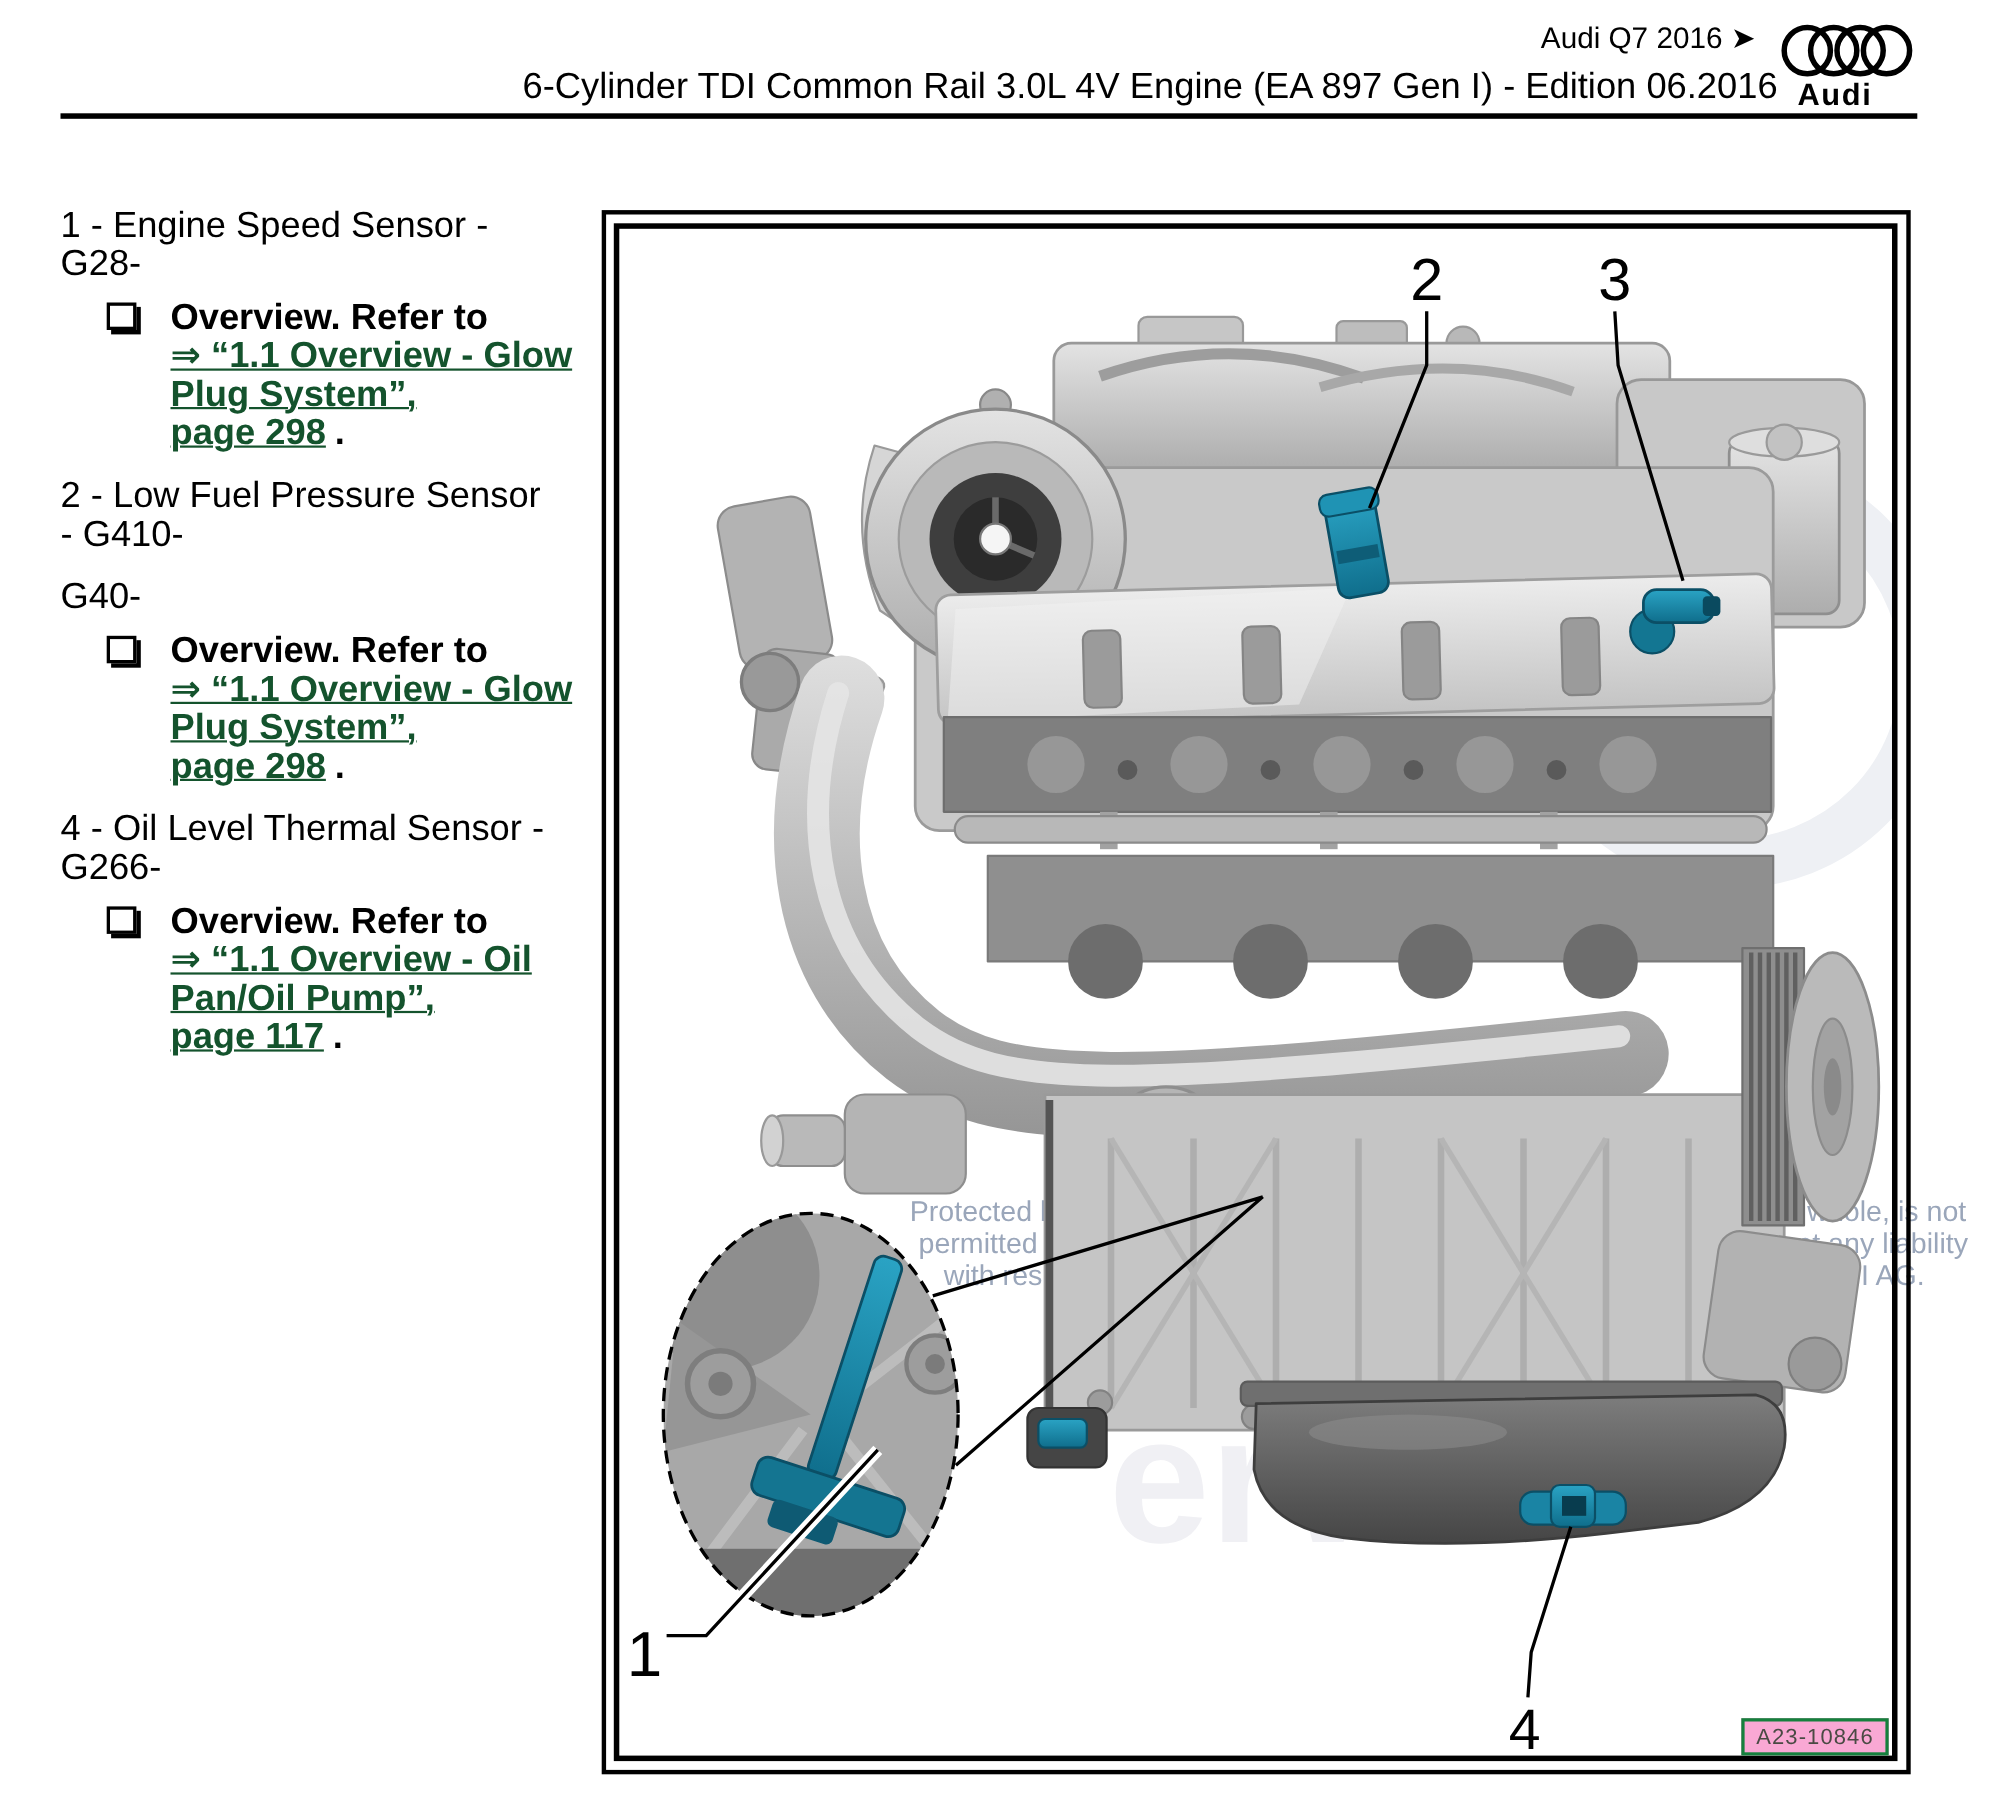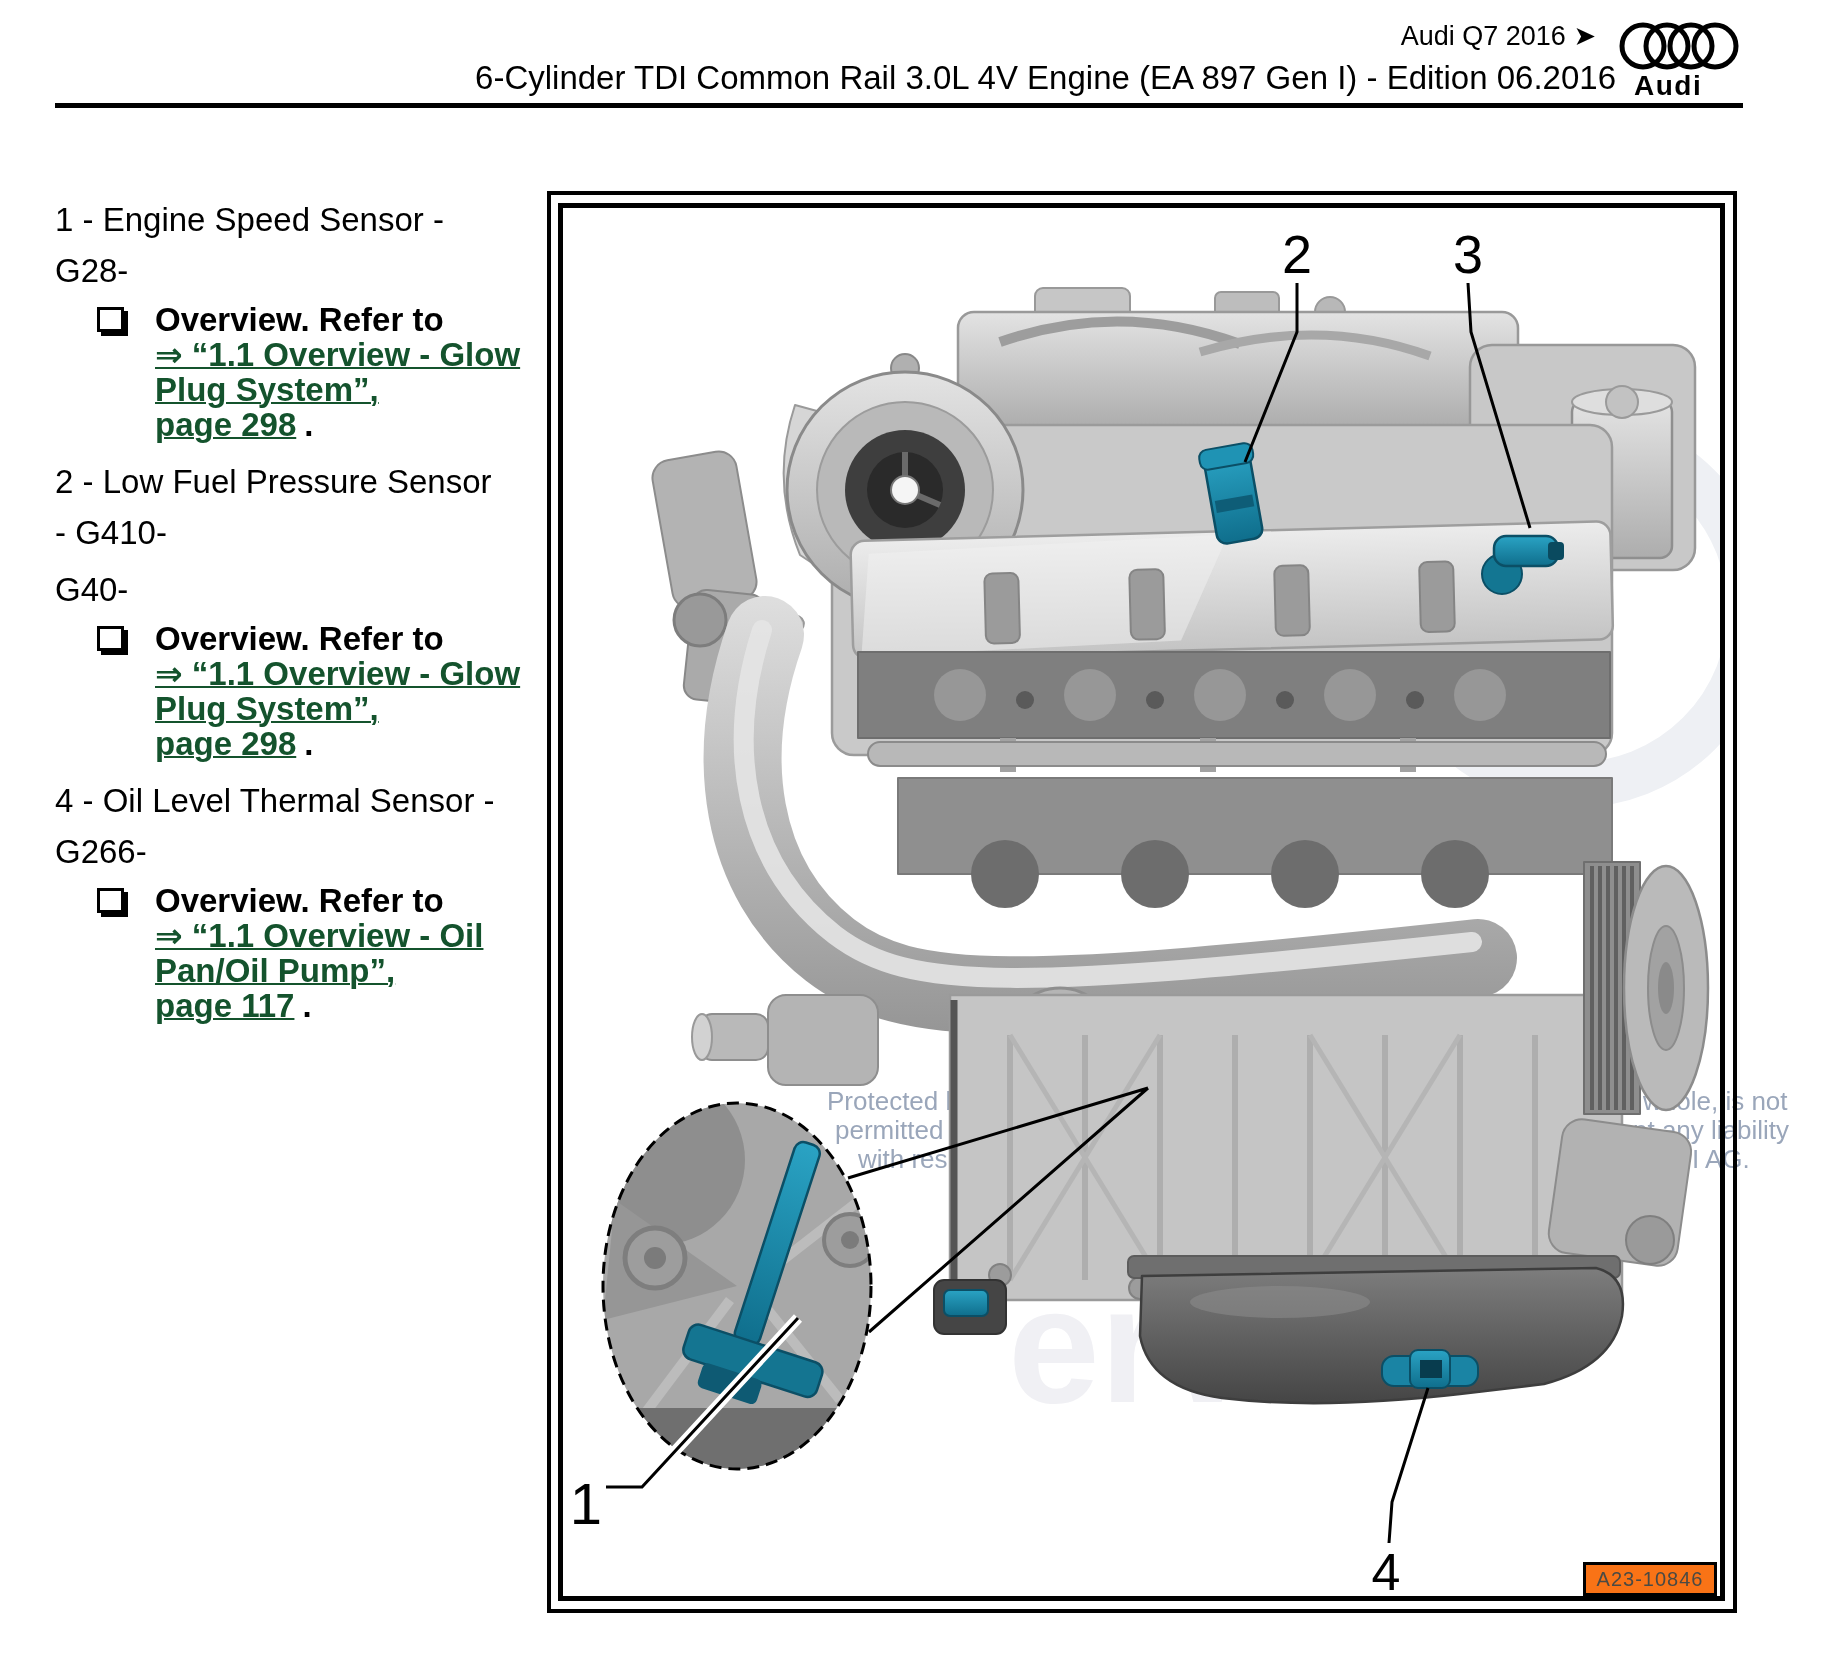--- a/index.html
+++ b/index.html
@@ -10,36 +10,36 @@
   
   .hdr-line1{position:absolute;top:20px;right:225px;font-size:27px;white-space:nowrap;}
   .hdr-line2{position:absolute;top:59px;right:205px;font-size:33px;white-space:nowrap;}
   .hdr-rule{position:absolute;left:55px;top:103px;width:1688px;height:5px;background:#000;}
   .audi-rings{position:absolute;left:1618px;top:18px;}
   .audi-wordmark{position:absolute;left:1634px;top:70px;font-size:28px;font-weight:bold;letter-spacing:1.5px;}
 
   
   .sensor-list{position:absolute;left:55px;top:186px;width:485px;font-size:33px;line-height:35px;}
   .sensor-item{margin-bottom:22px;}
-  .title-line{white-space:nowrap;margin-top:16px;}
+  .title-line{white-space:nowrap;}
   .note-row{display:flex;margin-top:14px;margin-left:42px;align-items:flex-start;font-weight:bold;}
   .checkbox{flex:0 0 auto;width:21px;height:19px;border:3px solid #000;background:#fff;
             box-shadow:4px 4px 0 #000;margin:5px 31px 0 0;}
   .ref-link{color:#14532d;text-decoration:underline;text-decoration-thickness:2px;cursor:pointer;}
   .link-line{white-space:nowrap;}
   .tail{color:#000;margin-left:8px;}
 
   
   .fig-border-outer{position:absolute;left:547px;top:191px;width:1190px;height:1422px;
                     border:4px solid #000;box-sizing:border-box;background:transparent;}
   .fig-border-inner{position:absolute;left:558px;top:203px;width:1167px;height:1398px;
                     border:5px solid #000;box-sizing:border-box;background:transparent;}
   .engine-svg{position:absolute;left:558px;top:203px;}
   .ref-label-box{position:absolute;left:1583px;top:1562px;width:134px;height:34px;
-                 border:3px solid #000000;box-sizing:border-box;background:#f97316;
+                 border:3px solid #15803d;box-sizing:border-box;background:#f9a8d4;
                  font-size:20px;letter-spacing:1px;color:#4a4a44;
                  display:flex;align-items:center;justify-content:center;}
 
   
   .wm{position:absolute;font-size:26px;color:#9aa6ba;white-space:nowrap;z-index:1;}
   .fig-layer{z-index:2;}
 </style>
 </head>
 <body>
 

